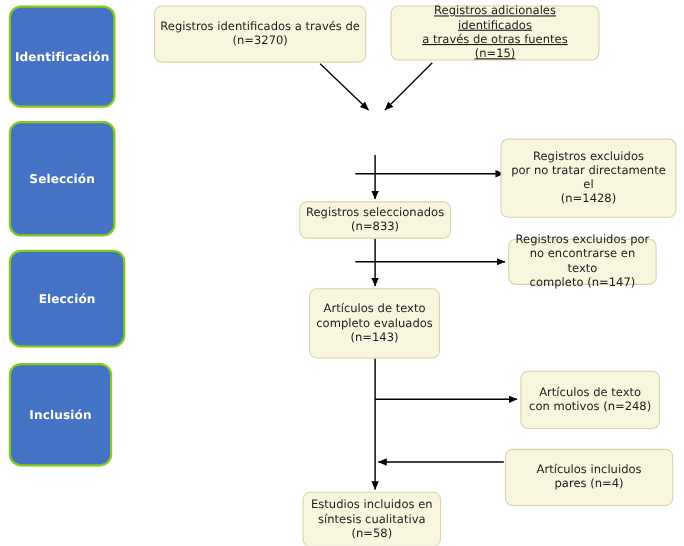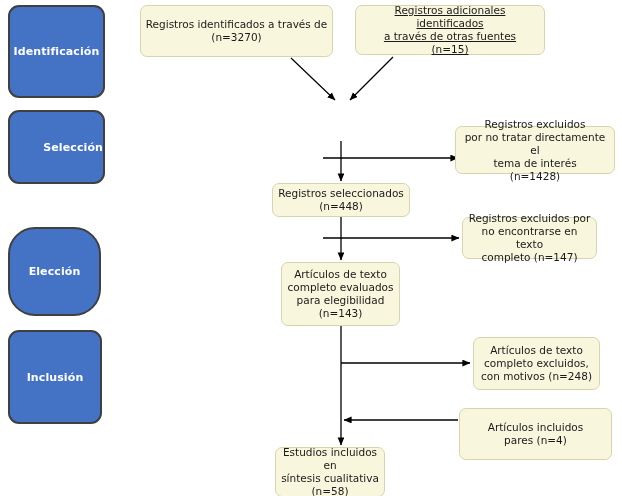--- a/index.html
+++ b/index.html
@@ -9,21 +9,21 @@
     font-family:"DejaVu Sans", sans-serif;
     overflow:hidden;
     position:relative;
   }
   #stage{position:absolute;left:0;top:0;width:622px;height:496px;}
 
   
   .stage-box{
     position:absolute;
     background:#4472c4;
-    border:2px solid #404040;
+    border:2px solid #84cc16;
     border-radius:11px;
     display:flex;align-items:center;justify-content:center;
     color:#ffffff;
     font-size:11px;
     font-weight:bold;
     letter-spacing:.1px;
     box-sizing:border-box;
   }
 
   
@@ -45,24 +45,24 @@
   svg.edges{position:absolute;left:0;top:0;width:622px;height:496px;pointer-events:none;}
 </style>
 </head>
 <body>
 
 <div id="stage">
 
   <div class="stage-box" style="left:8px;top:5px;width:97px;height:93px;">
     <span>Identificación</span>
   </div>
-  <div class="stage-box" style="left:8px;top:110px;width:97px;height:74px;justify-content:flex-end;">
+  <div class="stage-box" style="left:8px;top:110px;width:97px;height:105px;">
     <span>Selección</span>
   </div>
-  <div class="stage-box" style="left:8px;top:227px;width:93px;height:89px;border-radius:27px;">
+  <div class="stage-box" style="left:8px;top:227px;width:106px;height:89px;">
     <span>Elección</span>
   </div>
   <div class="stage-box" style="left:8px;top:330px;width:94px;height:94px;">
     <span>Inclusión</span>
   </div>
 
   <svg class="edges" viewBox="0 0 622 496">
     <defs>
       <marker id="ah" markerWidth="9" markerHeight="9" refX="7.6" refY="3.4" orient="auto" markerUnits="userSpaceOnUse">
         <path d="M0,0 L8,3.4 L0,6.8 z" fill="#000000"></path>
@@ -97,69 +97,66 @@
 
   <div class="flow-box" style="left:355px;top:5px;width:190px;height:50px;text-decoration:underline;">
     <div>
       <span>Registros adicionales identificados</span>
       <span>a través de otras fuentes</span>
       <span>(n=15)</span>
     </div>
   </div>
 
 
-  <div class="flow-box" style="left:455px;top:126px;width:160px;height:48px;">
+  <div class="flow-box" style="left:455px;top:126px;width:160px;height:72px;">
     <div>
       <span>Registros excluidos</span>
       <span>por no tratar directamente el</span>
-      <span>tema de interés</span>
       <span>(n=1428)</span>
     </div>
   </div>
 
   <div class="flow-box" style="left:272px;top:183px;width:138px;height:34px;">
     <div>
       <span>Registros seleccionados</span>
-      <span>(n=448)</span>
+      <span>(n=833)</span>
     </div>
   </div>
 
   <div class="flow-box" style="left:462px;top:217px;width:135px;height:42px;">
     <div>
       <span>Registros excluidos por</span>
       <span>no encontrarse en texto</span>
       <span>completo (n=147)</span>
     </div>
   </div>
 
   <div class="flow-box" style="left:281px;top:262px;width:119px;height:64px;">
     <div>
       <span>Artículos de texto</span>
       <span>completo evaluados</span>
-      <span>para elegibilidad</span>
       <span>(n=143)</span>
     </div>
   </div>
 
   <div class="flow-box" style="left:473px;top:337px;width:127px;height:53px;">
     <div>
       <span>Artículos de texto</span>
-      <span>completo excluidos,</span>
       <span>con motivos (n=248)</span>
     </div>
   </div>
 
   <div class="flow-box" style="left:459px;top:408px;width:153px;height:52px;">
     <div>
       <span>Artículos incluidos</span>
       <span>pares (n=4)</span>
     </div>
   </div>
 
-  <div class="flow-box" style="left:275px;top:447px;width:110px;height:50px;">
+  <div class="flow-box" style="left:275px;top:447px;width:126px;height:50px;">
     <div>
       <span>Estudios incluidos en</span>
       <span>síntesis cualitativa</span>
       <span>(n=58)</span>
     </div>
   </div>
 
 </div>
 
 </body></html>

